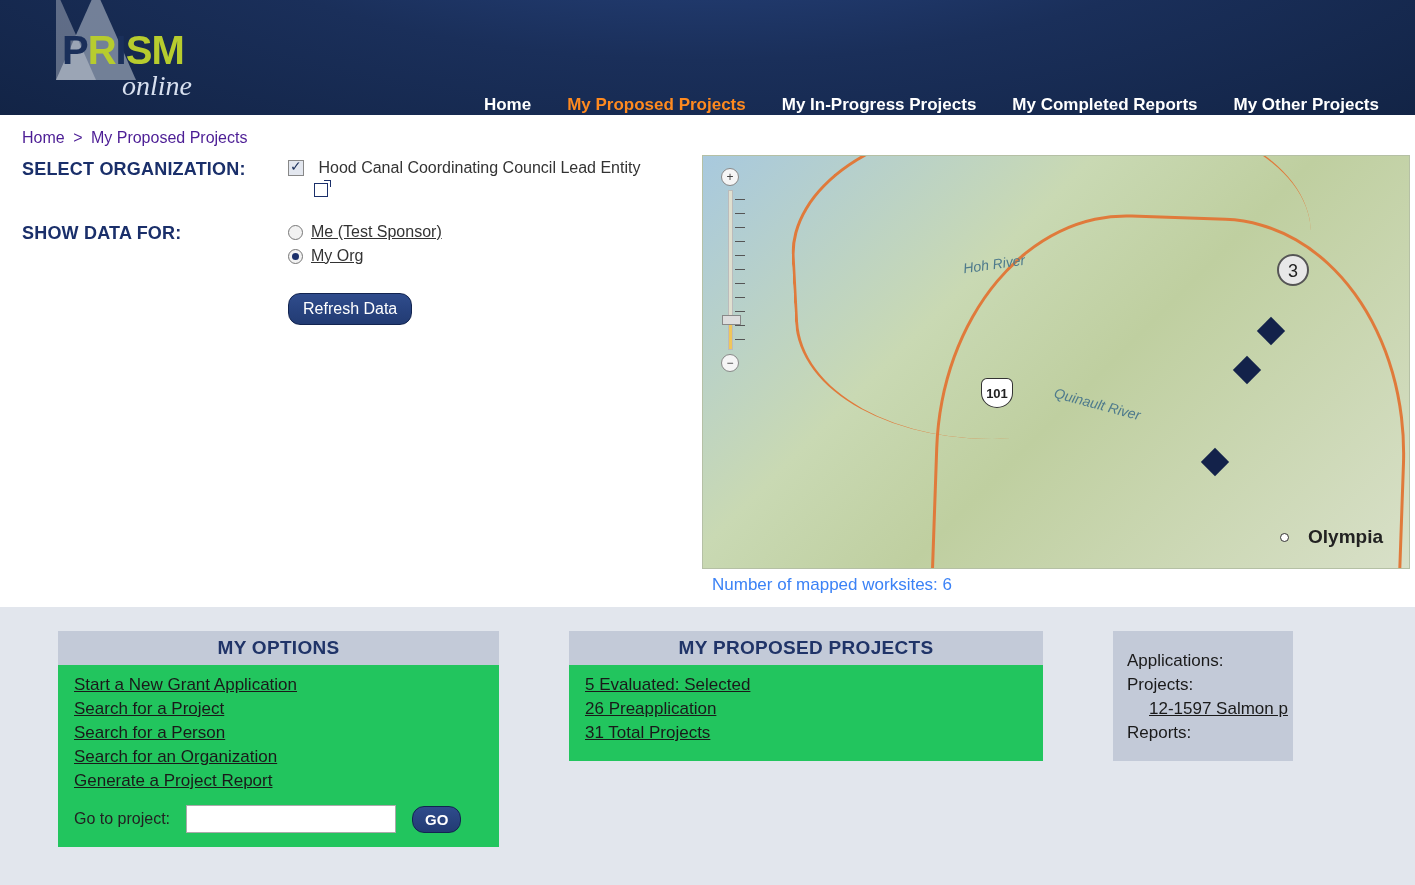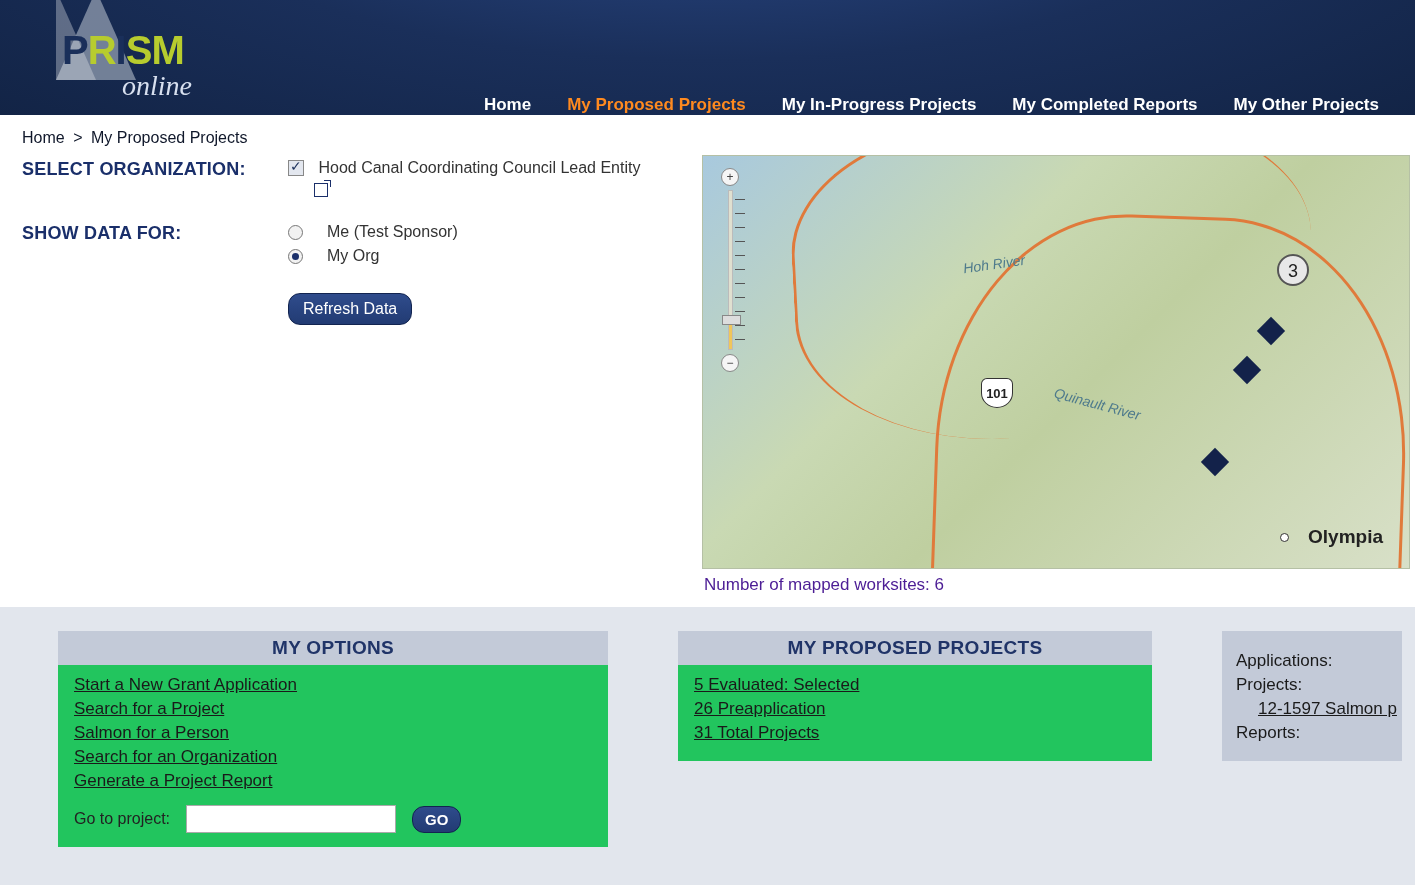--- a/index.html
+++ b/index.html
@@ -71,21 +71,21 @@
   }
   .nav a {
     color: #fff;
     text-decoration: none;
     cursor: pointer;
   }
   .nav a.active { color: #ff8a1f; }
   
   .breadcrumb {
     padding: 14px 22px 8px;
-    color: #0f172a;
+    color: #4c1d95;
     font-size: 16px;
   }
   .breadcrumb .sep { margin: 0 4px; }
   
   .main {
     display: flex;
     padding: 0 0 0 22px;
     align-items: flex-start;
     gap: 10px;
   }
@@ -134,21 +134,21 @@
     margin-top:6px;
   }
   .ext-icon::after{
     content:"";
     position:absolute;
     top:-4px;right:-4px;
     width:6px;height:6px;
     border-top:1.5px solid #1a2f6a;
     border-right:1.5px solid #1a2f6a;
   }
-  .radio-row { margin-bottom:6px; display:flex; align-items:center; gap:24px;}
+  .radio-row { margin-bottom:6px; display:flex; align-items:center; gap:8px;text-decoration:underline;}
   .radio {
     width:15px;height:15px;
     border:1.5px solid #777;
     border-radius:50%;
     display:inline-block;
     position:relative;
     background:#f2f2f2;
   }
   .radio.selected::after{
     content:"";
@@ -238,21 +238,21 @@
   }
   .diamond.d1{right:128px;top:165px;}
   .diamond.d2{right:152px;top:204px;}
   .diamond.d3{right:184px;top:296px;}
   .city-dot{position:absolute;right:120px;bottom:26px;width:9px;height:9px;border-radius:50%;background:#fff;border:1.5px solid #333;}
   .city-label{position:absolute;right:26px;bottom:20px;font-weight:bold;font-size:19px;color:#222;}
   .river-label{position:absolute;font-style:italic;color:#4e7a8c;font-size:14px;}
   .rl1{left:260px;top:100px;transform:rotate(-8deg);}
   .rl2{left:350px;top:240px;transform:rotate(15deg);}
   .map-caption{
-    font-size:17px;color:#4c1d95;padding:6px 0 0 2px;
+    font-size:17px;color:#3b82f6;padding:6px 0 0 2px;margin-left:8px;
   }
   
   .bottom {
     margin-top: 12px;
     background:#e2e6ed;
     padding: 24px 0 40px 58px;
     display:flex;
     gap:70px;
     align-items:flex-start;
     width:100%;
@@ -265,21 +265,21 @@
     font-weight:900;
     color:#203468;
     font-size:19px;
     padding:6px 0;
     letter-spacing:.3px;
   }
   .panel-body{
     background:#22c55e;
     padding:6px 16px 14px;
   }
-  .panel.options{width:550px;}
+  .panel.options{width:441px;}
   .panel.proposed{width:474px;}
   .panel.side{width:180px;background:#c3cad8;padding:16px 4px 14px 14px;}
   .ulink{
     display:block;
     color:#1a1a1a;
     text-decoration:underline;
     font-size:17px;
     margin:4px 0;
     cursor:pointer;
   }
@@ -390,21 +390,21 @@
   </div>
 </div>
 
 <div class="bottom">
 
   <div class="panel options">
     <div class="panel-header">MY OPTIONS</div>
     <div class="panel-body">
       <a class="ulink">Start a New Grant Application</a>
       <a class="ulink">Search for a Project</a>
-      <a class="ulink">Salmon for a Person</a>
+      <a class="ulink">Search for a Person</a>
       <a class="ulink">Search for an Organization</a>
       <a class="ulink">Generate a Project Report</a>
       <div class="goto-row">
         <span>Go to project:</span>
         <input type="text" style="">
         <span class="btn btn-small">GO</span>
       </div>
     </div>
   </div>
 

